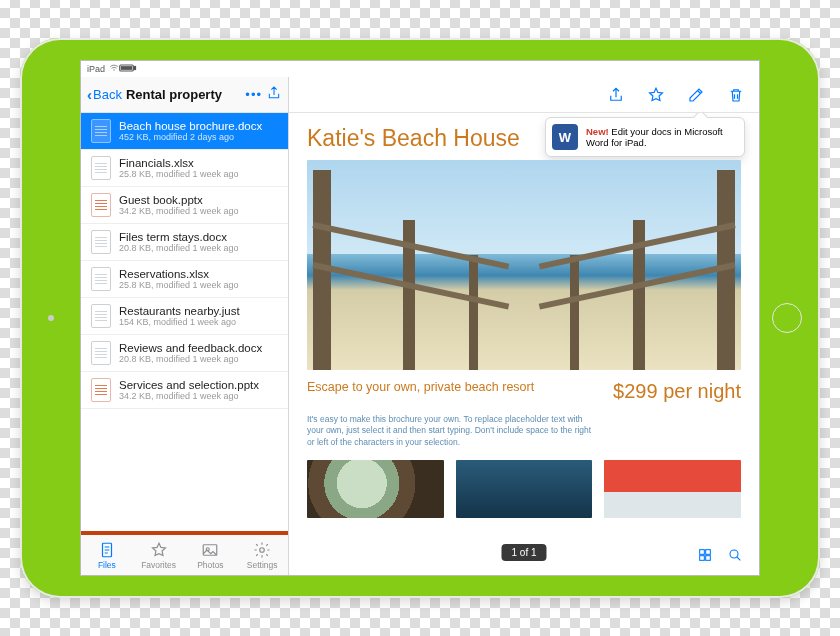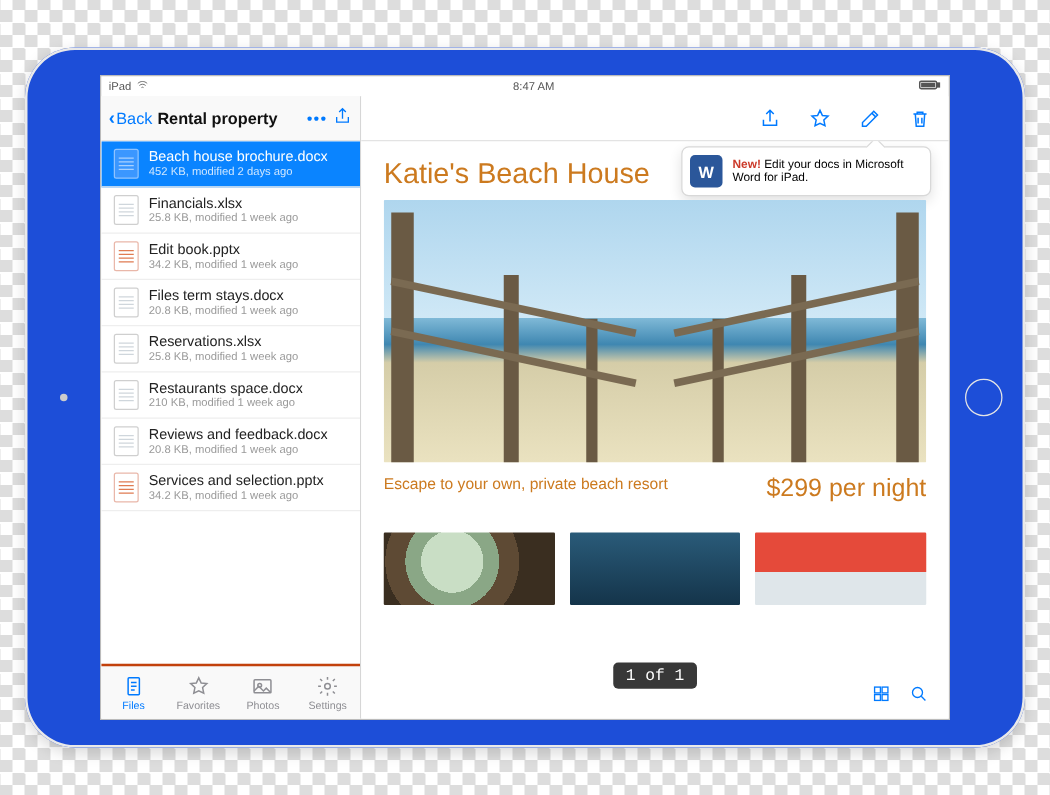--- a/index.html
+++ b/index.html
@@ -1,17 +1,17 @@
 <!DOCTYPE html>
 <html><head>
 <meta charset="utf-8">
 <style>
 * { box-sizing: border-box; margin: 0; padding: 0; }
 body { font-family: -apple-system, "Helvetica Neue", Arial, sans-serif; background: repeating-conic-gradient(#ddd 0 25%, #fff 0 50%) 50%/20px 20px; height: 636px; display:flex; align-items:center; justify-content:center; }
-.ipad { width: 800px; height: 560px; background:#1d4ed8; border-radius:40px; padding:22px 60px; box-shadow:0 4px 12px rgba(0,0,0,.15), inset 0 0 0 2px #e9e9e9; position:relative; }
+.ipad { width: 800px; height: 560px; background:#84cc16; border-radius:40px; padding:22px 60px; box-shadow:0 4px 12px rgba(0,0,0,.15), inset 0 0 0 2px #e9e9e9; position:relative; }
 .home-btn { position:absolute; right:18px; top:50%; transform:translateY(-50%); width:30px; height:30px; border-radius:50%; border:1px solid #e5e5e5; }
 .camera { position:absolute; left:28px; top:50%; transform:translateY(-50%); width:6px; height:6px; border-radius:50%; background:#ccc; }
 .screen { width:100%; height:100%; background:#fff; border:1px solid #bbb; display:flex; flex-direction:column; overflow:hidden; }
 
 .statusbar { height:16px; font-size:9px; color:#555; display:flex; align-items:center; padding:0 6px; }
 .statusbar .c { flex:1; text-align:center; }
 
 .app { flex:1; display:flex; min-height:0; }
 .sidebar { width:208px; border-right:1px solid #d6d6d6; display:flex; flex-direction:column; background:#f9f9f9; }
 .sb-head { height:36px; display:flex; align-items:center; padding:0 6px; gap:4px; background:#f9f9f9; border-bottom:1px solid #e3e3e3; }
@@ -30,21 +30,21 @@
 .fic { width:20px; height:24px; border:1px solid #cfcfcf; border-radius:2px; background:#fff; position:relative; flex-shrink:0; }
 .fic.sel { border-color:#8fc3ff; background:#3b97ff; }
 .fic::after{content:"";position:absolute;left:3px;right:3px;top:6px;height:1px;background:#cfd6dc;box-shadow:0 3px 0 #cfd6dc,0 6px 0 #cfd6dc,0 9px 0 #cfd6dc;}
 .fic.sel::after{background:#a9d1ff;box-shadow:0 3px 0 #a9d1ff,0 6px 0 #a9d1ff,0 9px 0 #a9d1ff;}
 .fic.pp { border-color:#e9b7a9; }
 .fic.pp::after{ background:#e07b52; box-shadow:0 3px 0 #e07b52,0 6px 0 #e07b52,0 9px 0 #e07b52; }
 .ft { display:flex; flex-direction:column; min-width:0; }
 .fn { font-size:11.5px; color:#222; white-space:nowrap; overflow:hidden; text-overflow:ellipsis; }
 .meta { font-size:9px; color:#9a9a9a; }
 
-.tabbar { height:44px; border-top:2px solid #c2410c; display:flex; background:#f9f9f9; }
+.tabbar { height:44px; border-top:4px solid #c2410c; display:flex; background:#f9f9f9; }
 .tab { flex:1; display:flex; flex-direction:column; align-items:center; justify-content:center; gap:1px; font-size:8.5px; color:#8e8e93; }
 .tab.active { color:#007aff; }
 .tab svg { width:18px; height:18px; }
 
 .content { flex:1; display:flex; flex-direction:column; background:#fff; }
 .toolbar { height:36px; border-bottom:1px solid #e3e3e3; display:flex; justify-content:flex-end; align-items:center; gap:22px; padding:0 14px; position:relative; }
 .toolbar .ticn { color:#007aff; width:18px; height:18px; display:flex; align-items:center; justify-content:center; }
 
 .doc { flex:1; overflow:hidden; padding:12px 18px 0; position:relative; }
 .dhead { display:flex; align-items:flex-start; gap:10px; }
@@ -64,42 +64,41 @@
 .sub-t { color:#cc7a1f; font-size:12.5px; margin-bottom:20px; }
 .sub-b { color:#5e8db4; font-size:8.5px; line-height:1.35; }
 .price { color:#cc7a1f; font-size:20px; white-space:nowrap; }
 
 .thumbs { margin-top:12px; display:flex; gap:12px; height:58px; }
 .th { flex:1; background:#ccc; border-radius:1px; }
 .th1 { background:radial-gradient(circle at 40% 40%, #c9dec5 0 28%, #8aa786 28% 42%, #5e4a34 42% 60%, #3a2e20 60% 100%); }
 .th2 { background:linear-gradient(180deg,#2a5b79,#14344a); }
 .th3 { background:linear-gradient(180deg,#e54a3a 0 55%, #dfe6ea 55% 100%); }
 
-.pagebadge { position:absolute; bottom:24px; left:50%; transform:translateX(-50%); background:rgba(0,0,0,.78); color:#fff; font-size:13px; padding:3px 10px; border-radius:4px;font-family:Liberation Mono, monospace; }
+.pagebadge { position:absolute; bottom:14px; left:50%; transform:translateX(-50%); background:rgba(0,0,0,.78); color:#fff; font-size:10px; padding:3px 10px; border-radius:4px; }
 
 .corner { position:absolute; bottom:8px; right:10px; display:flex; gap:14px; background:rgba(255,255,255,.92); padding:4px 6px; border-radius:4px; }
 .corner .ci { color:#007aff; width:16px; height:16px; }
 svg { stroke:currentColor; fill:none; stroke-width:1.6; }
 </style>
 </head>
 <body>
 
 <div class="ipad">
   <div class="camera"></div>
   <div class="home-btn"></div>
   <div class="screen">
 
     <div class="statusbar">
       <span>iPad</span>
       <span style="margin-left:4px">
         <svg width="10" height="10" viewBox="0 0 24 24">
             <path d="M3 9c5-5 13-5 18 0M6 13c3.3-3.3 8.7-3.3 12 0M10 17c1.1-1.1 2.9-1.1 4 0M12 20h0"></path>
           </svg>
       </span>
-      <span class="c">8:47 AM</span>
       <span>
         <svg width="18" height="10" viewBox="0 0 24 12">
             <rect x="1" y="2" width="18" height="8" rx="1.5"></rect>
             <rect x="20" y="4" width="2" height="4" fill="currentColor"></rect>
             <rect x="2.5" y="3.5" width="15" height="5" fill="currentColor" stroke="none"></rect>
           </svg>
       </span>
     </div>
 
     <div class="app">
@@ -131,43 +130,43 @@
             <div class="file">
               <div class="fic"></div>
               <div class="ft">
                 <div class="fn">Financials.xlsx</div>
                 <div class="meta">25.8 KB, modified 1 week ago</div>
               </div>
             </div>
             <div class="file">
               <div class="fic pp"></div>
               <div class="ft">
-                <div class="fn">Edit book.pptx</div>
+                <div class="fn">Guest book.pptx</div>
                 <div class="meta">34.2 KB, modified 1 week ago</div>
               </div>
             </div>
             <div class="file">
               <div class="fic"></div>
               <div class="ft">
                 <div class="fn">Files term stays.docx</div>
                 <div class="meta">20.8 KB, modified 1 week ago</div>
               </div>
             </div>
             <div class="file">
               <div class="fic"></div>
               <div class="ft">
                 <div class="fn">Reservations.xlsx</div>
                 <div class="meta">25.8 KB, modified 1 week ago</div>
               </div>
             </div>
             <div class="file">
               <div class="fic"></div>
               <div class="ft">
-                <div class="fn">Restaurants space.docx</div>
-                <div class="meta">210 KB, modified 1 week ago</div>
+                <div class="fn">Restaurants nearby.just</div>
+                <div class="meta">154 KB, modified 1 week ago</div>
               </div>
             </div>
             <div class="file">
               <div class="fic"></div>
               <div class="ft">
                 <div class="fn">Reviews and feedback.docx</div>
                 <div class="meta">20.8 KB, modified 1 week ago</div>
               </div>
             </div>
             <div class="file">
@@ -258,20 +257,21 @@
             <div class="post" style="right:162px;height:115px;width:9px"></div>
             <div class="rail" style="left:6px;width:200px;top:62px;transform:rotate(12deg);transform-origin:left"></div>
             <div class="rail" style="right:6px;width:200px;top:62px;transform:rotate(-12deg);transform-origin:right"></div>
             <div class="rail" style="left:6px;width:200px;top:102px;transform:rotate(12deg);transform-origin:left"></div>
             <div class="rail" style="right:6px;width:200px;top:102px;transform:rotate(-12deg);transform-origin:right"></div>
           </div>
 
           <div class="sub">
             <div class="sub-l">
               <div class="sub-t">Escape to your own, private beach resort</div>
+              <div class="sub-b">It's easy to make this brochure your own. To replace placeholder text with your own, just select it and then start typing. Don't include space to the right or left of the characters in your selection.</div>
             </div>
             <div class="price">$299 per night</div>
           </div>
 
           <div class="thumbs">
             <div class="th th1"></div>
             <div class="th th2"></div>
             <div class="th th3"></div>
           </div>
 

